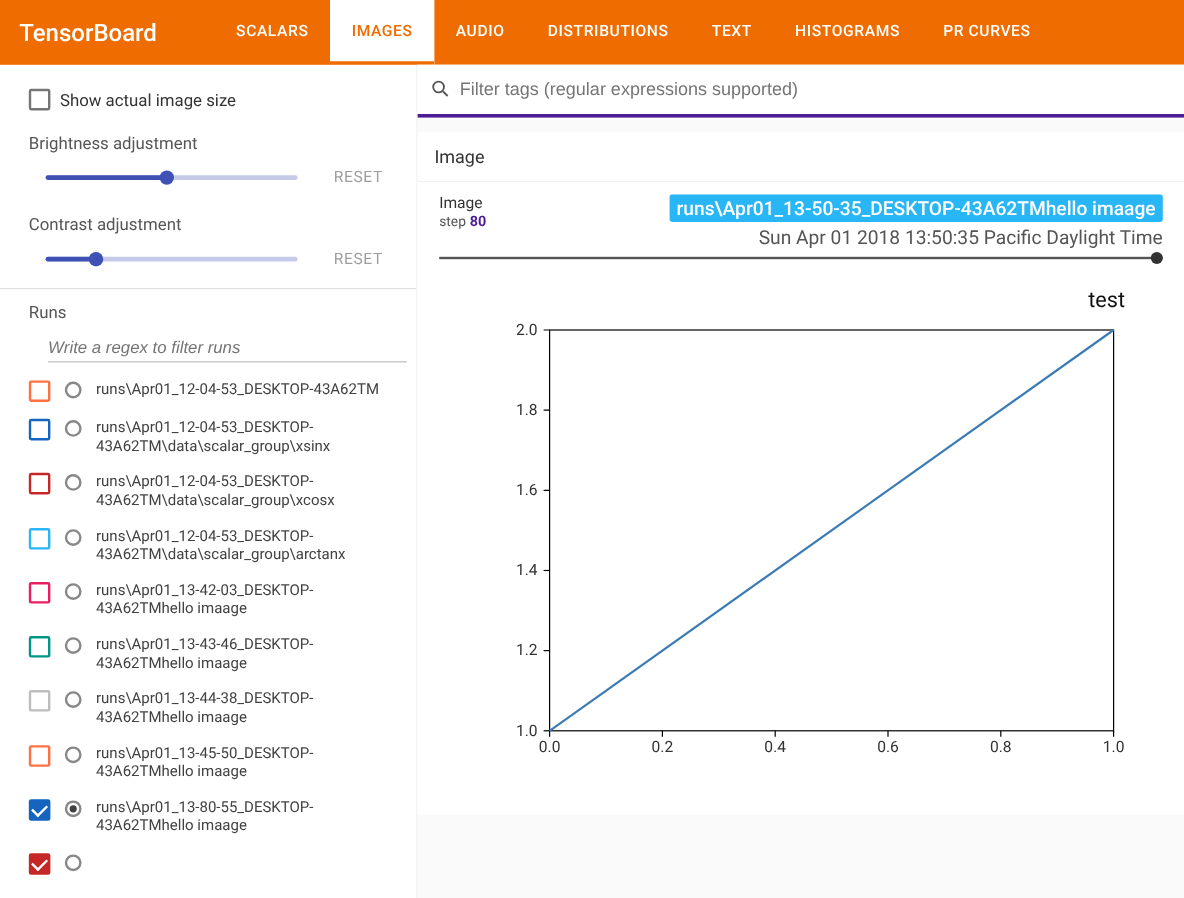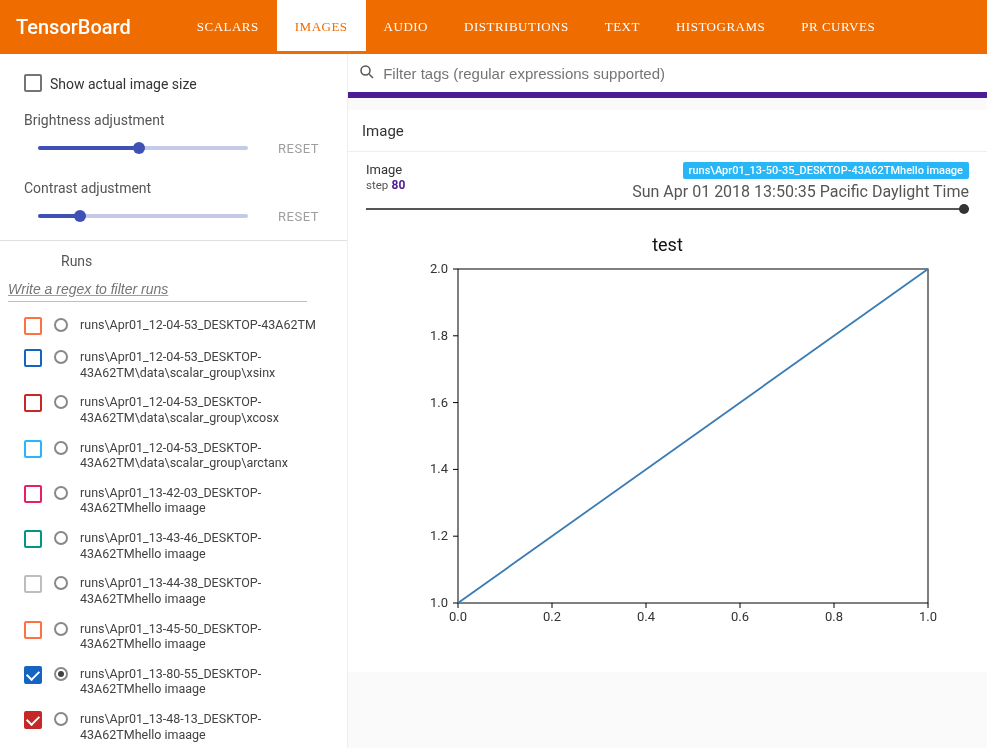--- a/index.html
+++ b/index.html
@@ -1,63 +1,63 @@
 <!DOCTYPE html>
 <html><head>
 <meta charset="utf-8">
 <style>
   * { box-sizing: border-box; margin: 0; padding: 0; }
   body { font-family: Roboto, "Helvetica Neue", Arial, sans-serif; font-size: 13px; background: #fff; color: #333; width: 987px; }
   
   .header { background: #ef6c00; color: #fff; display: flex; align-items: center; height: 54px; padding: 0 16px; }
   .brand { font-size: 20px; font-weight: 500; margin-right: 48px; }
-  .tabs { display: flex; gap: 0; font-family: Liberation Serif, serif; }
+  .tabs { display: flex; gap: 0; }
   .tab { padding: 0 18px; height: 54px; line-height: 54px; font-size: 13px; font-weight: 500; letter-spacing: .5px; color: #fff; cursor: pointer; }
   .tab.active { background: #fff; color: #ef6c00; box-shadow: inset 0 -3px 0 #ef6c00; }
   
   .body { display: flex; }
   .sidebar { width: 348px; flex: 0 0 348px; padding: 12px 0 20px 0; border-right: 1px solid #eee; }
   .main { flex: 1; background: #fafafa; }
   
   .cb-row { display: flex; align-items: flex-end; gap: 8px; padding: 8px 24px 4px 24px; font-size: 14px; color: #333; }
   .cb-box { width: 18px; height: 18px; border: 2px solid #757575; border-radius: 2px; }
   .section-label { padding: 16px 24px 4px 24px; font-size: 14px; color: #555; }
   .slider-row { display: flex; align-items: center; padding: 6px 16px 6px 38px; gap: 4px; }
   .slider { position: relative; width: 210px; height: 20px; }
   .track { position: absolute; top: 8px; left:0; right:0; height: 4px; background: #c5cae9; border-radius: 2px; }
   .track-fill { position: absolute; top: 8px; left:0; height: 4px; background: #3f51b5; border-radius: 2px; }
   .handle { position: absolute; top: 4px; width: 12px; height: 12px; background: #3f51b5; border-radius: 50%; margin-left: -6px; }
   .reset { font-size: 13px; color: #9e9e9e; letter-spacing: .5px; cursor: pointer; margin-right: 12px; margin-left: auto; }
   .divider { height: 1px; background: #e0e0e0; margin: 8px 0 12px 0; }
-  .runs-title { padding: 0 24px 8px 24px; font-size: 14px; color: #555; margin-left: 37px; }
-  .runs-filter { margin: 0 8px; border: none; outline: none; border-bottom: 1px solid #bdbdbd; width: calc(100% - 48px); padding: 4px 0; font-size: 14px; color: #9e9e9e; font-style: italic; text-decoration: underline; }
+  .runs-title { padding: 0 24px 8px 24px; font-size: 14px; color: #555; }
+  .runs-filter { margin: 0 40px; border: none; outline: none; border-bottom: 1px solid #bdbdbd; width: calc(100% - 48px); padding: 4px 0; font-size: 14px; color: #9e9e9e; font-style: italic; }
   .runs-list { padding: 8px 12px 0 24px; }
   .run { display: flex; align-items: flex-start; gap: 12px; padding: 7px 0; }
   .run .cb { width: 18px; height: 18px; border-width:2px; border-style:solid; border-radius: 2px; flex:0 0 18px; display:flex; align-items:center; justify-content:center; }
   .run .cb.checked::after { content:""; width:6px; height:10px; border:solid #fff; border-width:0 2px 2px 0; transform: rotate(45deg); margin-top:-2px; }
   .run .radio { width: 14px; height:14px; border:2px solid #888; border-radius:50%; flex:0 0 14px; margin-top:1px; position:relative;}
   .run .radio.selected::after{content:"";position:absolute;top:2px;left:2px;width:6px;height:6px;background:#424242;border-radius:50%;}
   .run .label { font-size: 12.5px; color: #424242; line-height: 1.25; }
   
-  .filter-row { background:#fff; display:flex; align-items:center; height:44px; padding:0 10px; border-bottom:6px solid #4c1d95; }
+  .filter-row { background:#fff; display:flex; align-items:center; height:44px; padding:0 10px; border-bottom:3px solid #4c1d95; }
   .filter-row .icon { width:20px; height:20px; margin-right:6px; color:#555; }
   .filter-row input { border:none; outline:none; font-size:15px; color:#888; width:100%; }
   .panel-bar { background:#fff; height:42px; line-height:42px; padding:0 14px; font-size:15px; color:#333; border-bottom:1px solid #eee; margin-top:12px;}
   .panel-body { background:#fff; margin:0 0 0 0; padding:10px 18px 30px 18px; }
   .meta-row { display:flex; align-items:flex-start; justify-content:space-between; }
   .meta-left { font-size:13px; color:#333; }
-  .tag { background:#29b6f6; color:#fff; font-size:11px; font-weight:500; padding:2px 6px; border-radius:2px; display:inline-block; }
+  .tag { background:#29b6f6; color:#fff; font-size:16px; font-weight:500; padding:2px 6px; border-radius:2px; display:inline-block; }
   .meta-right { text-align:right; }
   .ts { font-size:16px; color:#555; margin-top:3px;text-align:right; }
   .scrub { position:relative; height:14px; margin-top:1px; }
   .scrub .bar { position:absolute; left:0; right:0; top:6px; height:2px; background:#555; }
   .scrub .dot { position:absolute; right:0; top:2px; width:10px; height:10px; background:#333; border-radius:50%; }
   .chart-wrap { display:flex; justify-content:center; margin-top:18px; }
   svg.chart { width:540px; height:380px; }
-  .chart-title{ text-align:center; font-size:18px; color:#111; margin-bottom:4px; }
+  .chart-title{ text-align:right; font-size:18px; color:#111; margin-bottom:4px; }
   .step-line .s{font-size:11.5px;color:#555}
   .step-line .n{font-size:12px;font-weight:700;color:#4c1d95}
 </style>
 </head>
 <body>
 
 <div class="header">
   <div class="brand">TensorBoard</div>
   <div class="tabs">
       <div class="tab">SCALARS</div>
@@ -143,21 +143,20 @@
           <div class="label">runs\Apr01_13-45-50_DESKTOP-43A62TMhello imaage</div>
         </div>
         <div class="run">
           <div class="cb checked" style="border-color: rgb(21, 101, 192); background: rgb(21, 101, 192);"></div>
           <div class="radio selected"></div>
           <div class="label">runs\Apr01_13-80-55_DESKTOP-43A62TMhello imaage</div>
         </div>
         <div class="run">
           <div class="cb checked" style="border-color: rgb(198, 40, 40); background: rgb(198, 40, 40);"></div>
           <div class="radio"></div>
-          <div class="label">runs\Apr01_13-48-13_DESKTOP-43A62TMhello imaage</div>
         </div>
       </div>
   </div>
 
   <div class="main">
     <div class="filter-row">
       <span class="icon">
         <svg viewBox="0 0 24 24" width="18" height="18" fill="none" stroke="#555" stroke-width="2">
             <circle cx="10" cy="10" r="6"></circle>
             <line x1="15" y1="15" x2="20" y2="20"></line>

